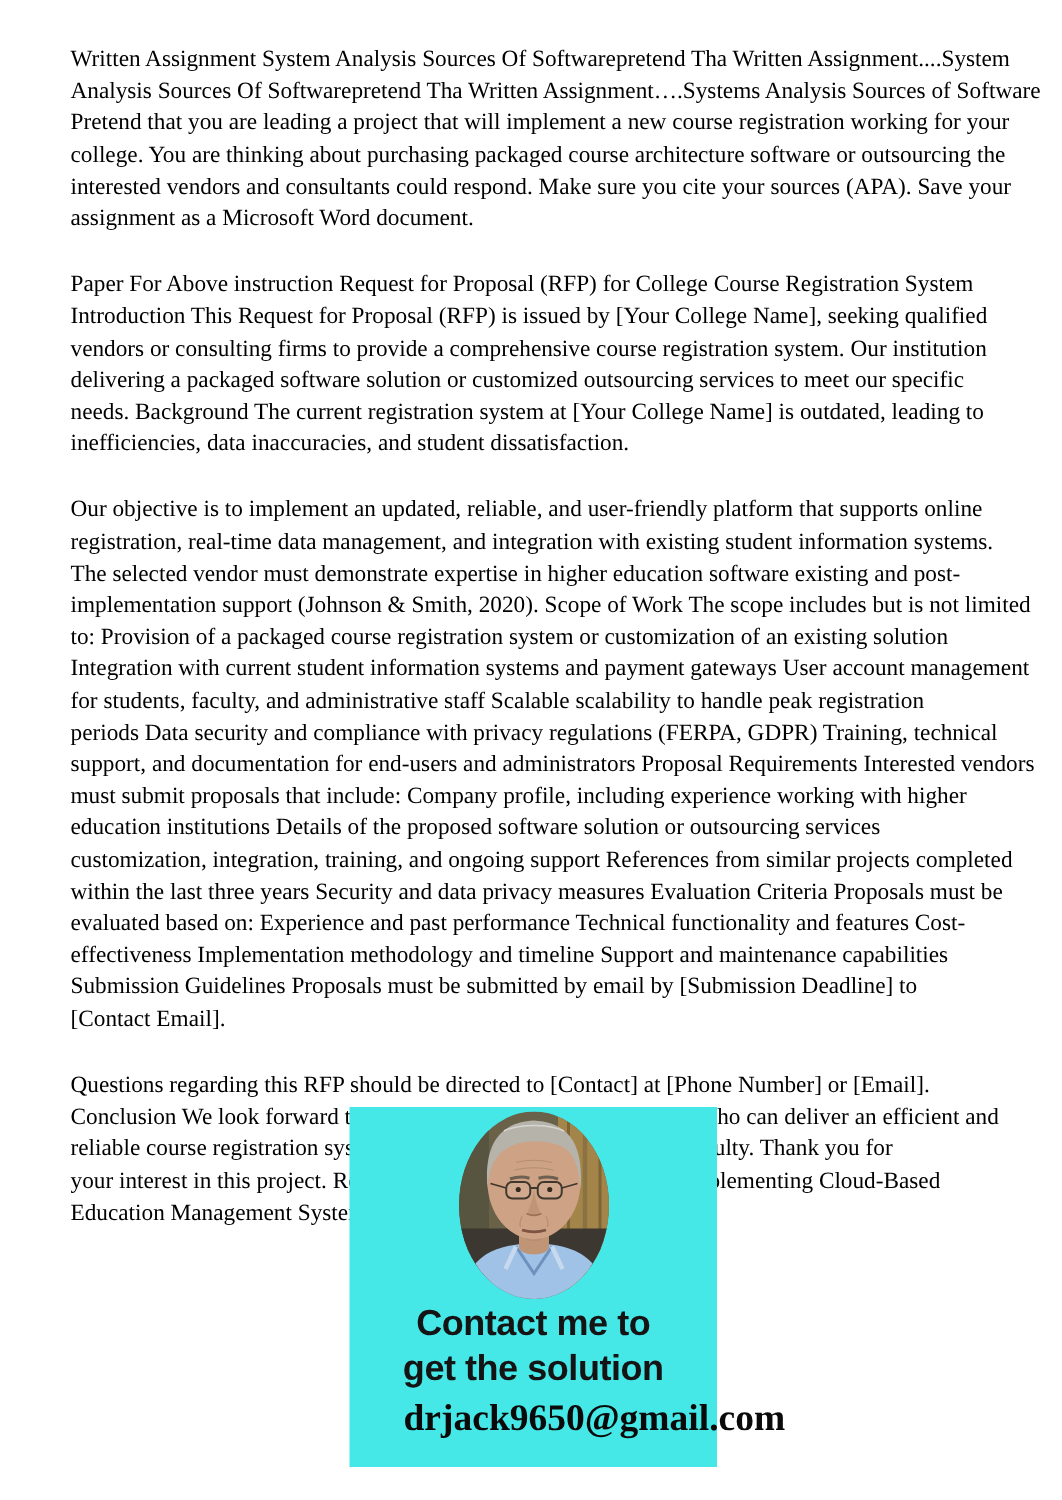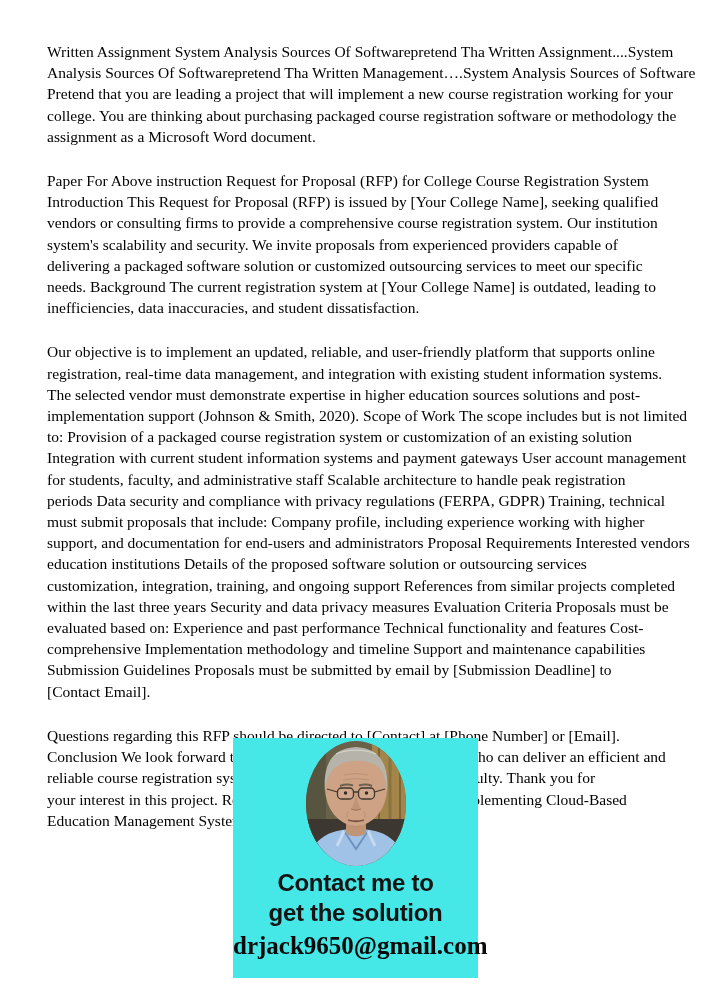--- a/index.html
+++ b/index.html
@@ -9,21 +9,21 @@
     position: relative;
     overflow: hidden;
     font-family: "Liberation Serif", serif;
   }
   .page { position: absolute; inset: 0; background: #ffffff; }
   .doc {
     position: absolute;
     left: 47px; top: 29px;
     width: 618px;
   }
-  .para { margin: 12px 0 23px 0; }
+  .para { margin: 0 0 23px 0; }
   .line {
     white-space: nowrap;
     font-size: 15.5px;
     line-height: 21.2px;
     color: #000000;
     letter-spacing: 0;
   }
   .overlay {
     position: absolute;
     left: 233px; top: 738px;
@@ -48,60 +48,61 @@
     color: #141414;
     letter-spacing: -0.3px;
   }
   .email {
     position: absolute;
     top: 194px; left: 0; right: 0;
     font-family: "Liberation Serif", serif;
     font-weight: 700;
     font-size: 25px;
     color: #0a0a0a;
+    padding-left: 36px;
   }
 </style>
 </head>
 <body style="background: rgb(255, 255, 255);">
 
 <div class="page">
 
   <div class="doc">
       <div class="para">
         <div class="line">Written Assignment System Analysis Sources Of Softwarepretend Tha Written Assignment....System</div>
-        <div class="line">Analysis Sources Of Softwarepretend Tha Written Management….System Analysis Sources of Software</div>
+        <div class="line">Analysis Sources Of Softwarepretend Tha Written Assignment….Systems Analysis Sources of Software</div>
         <div class="line">Pretend that you are leading a project that will implement a new course registration working for your</div>
-        <div class="line">college. You are thinking about purchasing packaged course registration software or methodology the</div>
+        <div class="line">college. You are thinking about purchasing packaged course architecture software or outsourcing the</div>
+        <div class="line">interested vendors and consultants could respond. Make sure you cite your sources (APA). Save your</div>
         <div class="line">assignment as a Microsoft Word document.</div>
       </div>
       <div class="para">
         <div class="line">Paper For Above instruction Request for Proposal (RFP) for College Course Registration System</div>
         <div class="line">Introduction This Request for Proposal (RFP) is issued by [Your College Name], seeking qualified</div>
         <div class="line">vendors or consulting firms to provide a comprehensive course registration system. Our institution</div>
-        <div class="line">system's scalability and security. We invite proposals from experienced providers capable of</div>
         <div class="line">delivering a packaged software solution or customized outsourcing services to meet our specific</div>
         <div class="line">needs. Background The current registration system at [Your College Name] is outdated, leading to</div>
         <div class="line">inefficiencies, data inaccuracies, and student dissatisfaction.</div>
       </div>
       <div class="para">
         <div class="line">Our objective is to implement an updated, reliable, and user-friendly platform that supports online</div>
         <div class="line">registration, real-time data management, and integration with existing student information systems.</div>
-        <div class="line">The selected vendor must demonstrate expertise in higher education sources solutions and post-</div>
+        <div class="line">The selected vendor must demonstrate expertise in higher education software existing and post-</div>
         <div class="line">implementation support (Johnson &amp; Smith, 2020). Scope of Work The scope includes but is not limited</div>
         <div class="line">to: Provision of a packaged course registration system or customization of an existing solution</div>
         <div class="line">Integration with current student information systems and payment gateways User account management</div>
-        <div class="line">for students, faculty, and administrative staff Scalable architecture to handle peak registration</div>
+        <div class="line">for students, faculty, and administrative staff Scalable scalability to handle peak registration</div>
         <div class="line">periods Data security and compliance with privacy regulations (FERPA, GDPR) Training, technical</div>
+        <div class="line">support, and documentation for end-users and administrators Proposal Requirements Interested vendors</div>
         <div class="line">must submit proposals that include: Company profile, including experience working with higher</div>
-        <div class="line">support, and documentation for end-users and administrators Proposal Requirements Interested vendors</div>
         <div class="line">education institutions Details of the proposed software solution or outsourcing services</div>
         <div class="line">customization, integration, training, and ongoing support References from similar projects completed</div>
         <div class="line">within the last three years Security and data privacy measures Evaluation Criteria Proposals must be</div>
         <div class="line">evaluated based on: Experience and past performance Technical functionality and features Cost-</div>
-        <div class="line">comprehensive Implementation methodology and timeline Support and maintenance capabilities</div>
+        <div class="line">effectiveness Implementation methodology and timeline Support and maintenance capabilities</div>
         <div class="line">Submission Guidelines Proposals must be submitted by email by [Submission Deadline] to</div>
         <div class="line">[Contact Email].</div>
       </div>
       <div class="para">
         <div class="line">Questions regarding this RFP should be directed to [Contact] at [Phone Number] or [Email].</div>
         <div class="line">Conclusion We look forward to receiving proposals from providers who can deliver an efficient and</div>
         <div class="line">reliable course registration system serving our students, staff, and faculty. Thank you for</div>
         <div class="line">your interest in this project. References Johnson &amp; Smith (2020). Implementing Cloud-Based</div>
         <div class="line">Education Management Systems in Higher Education.</div>
       </div>

